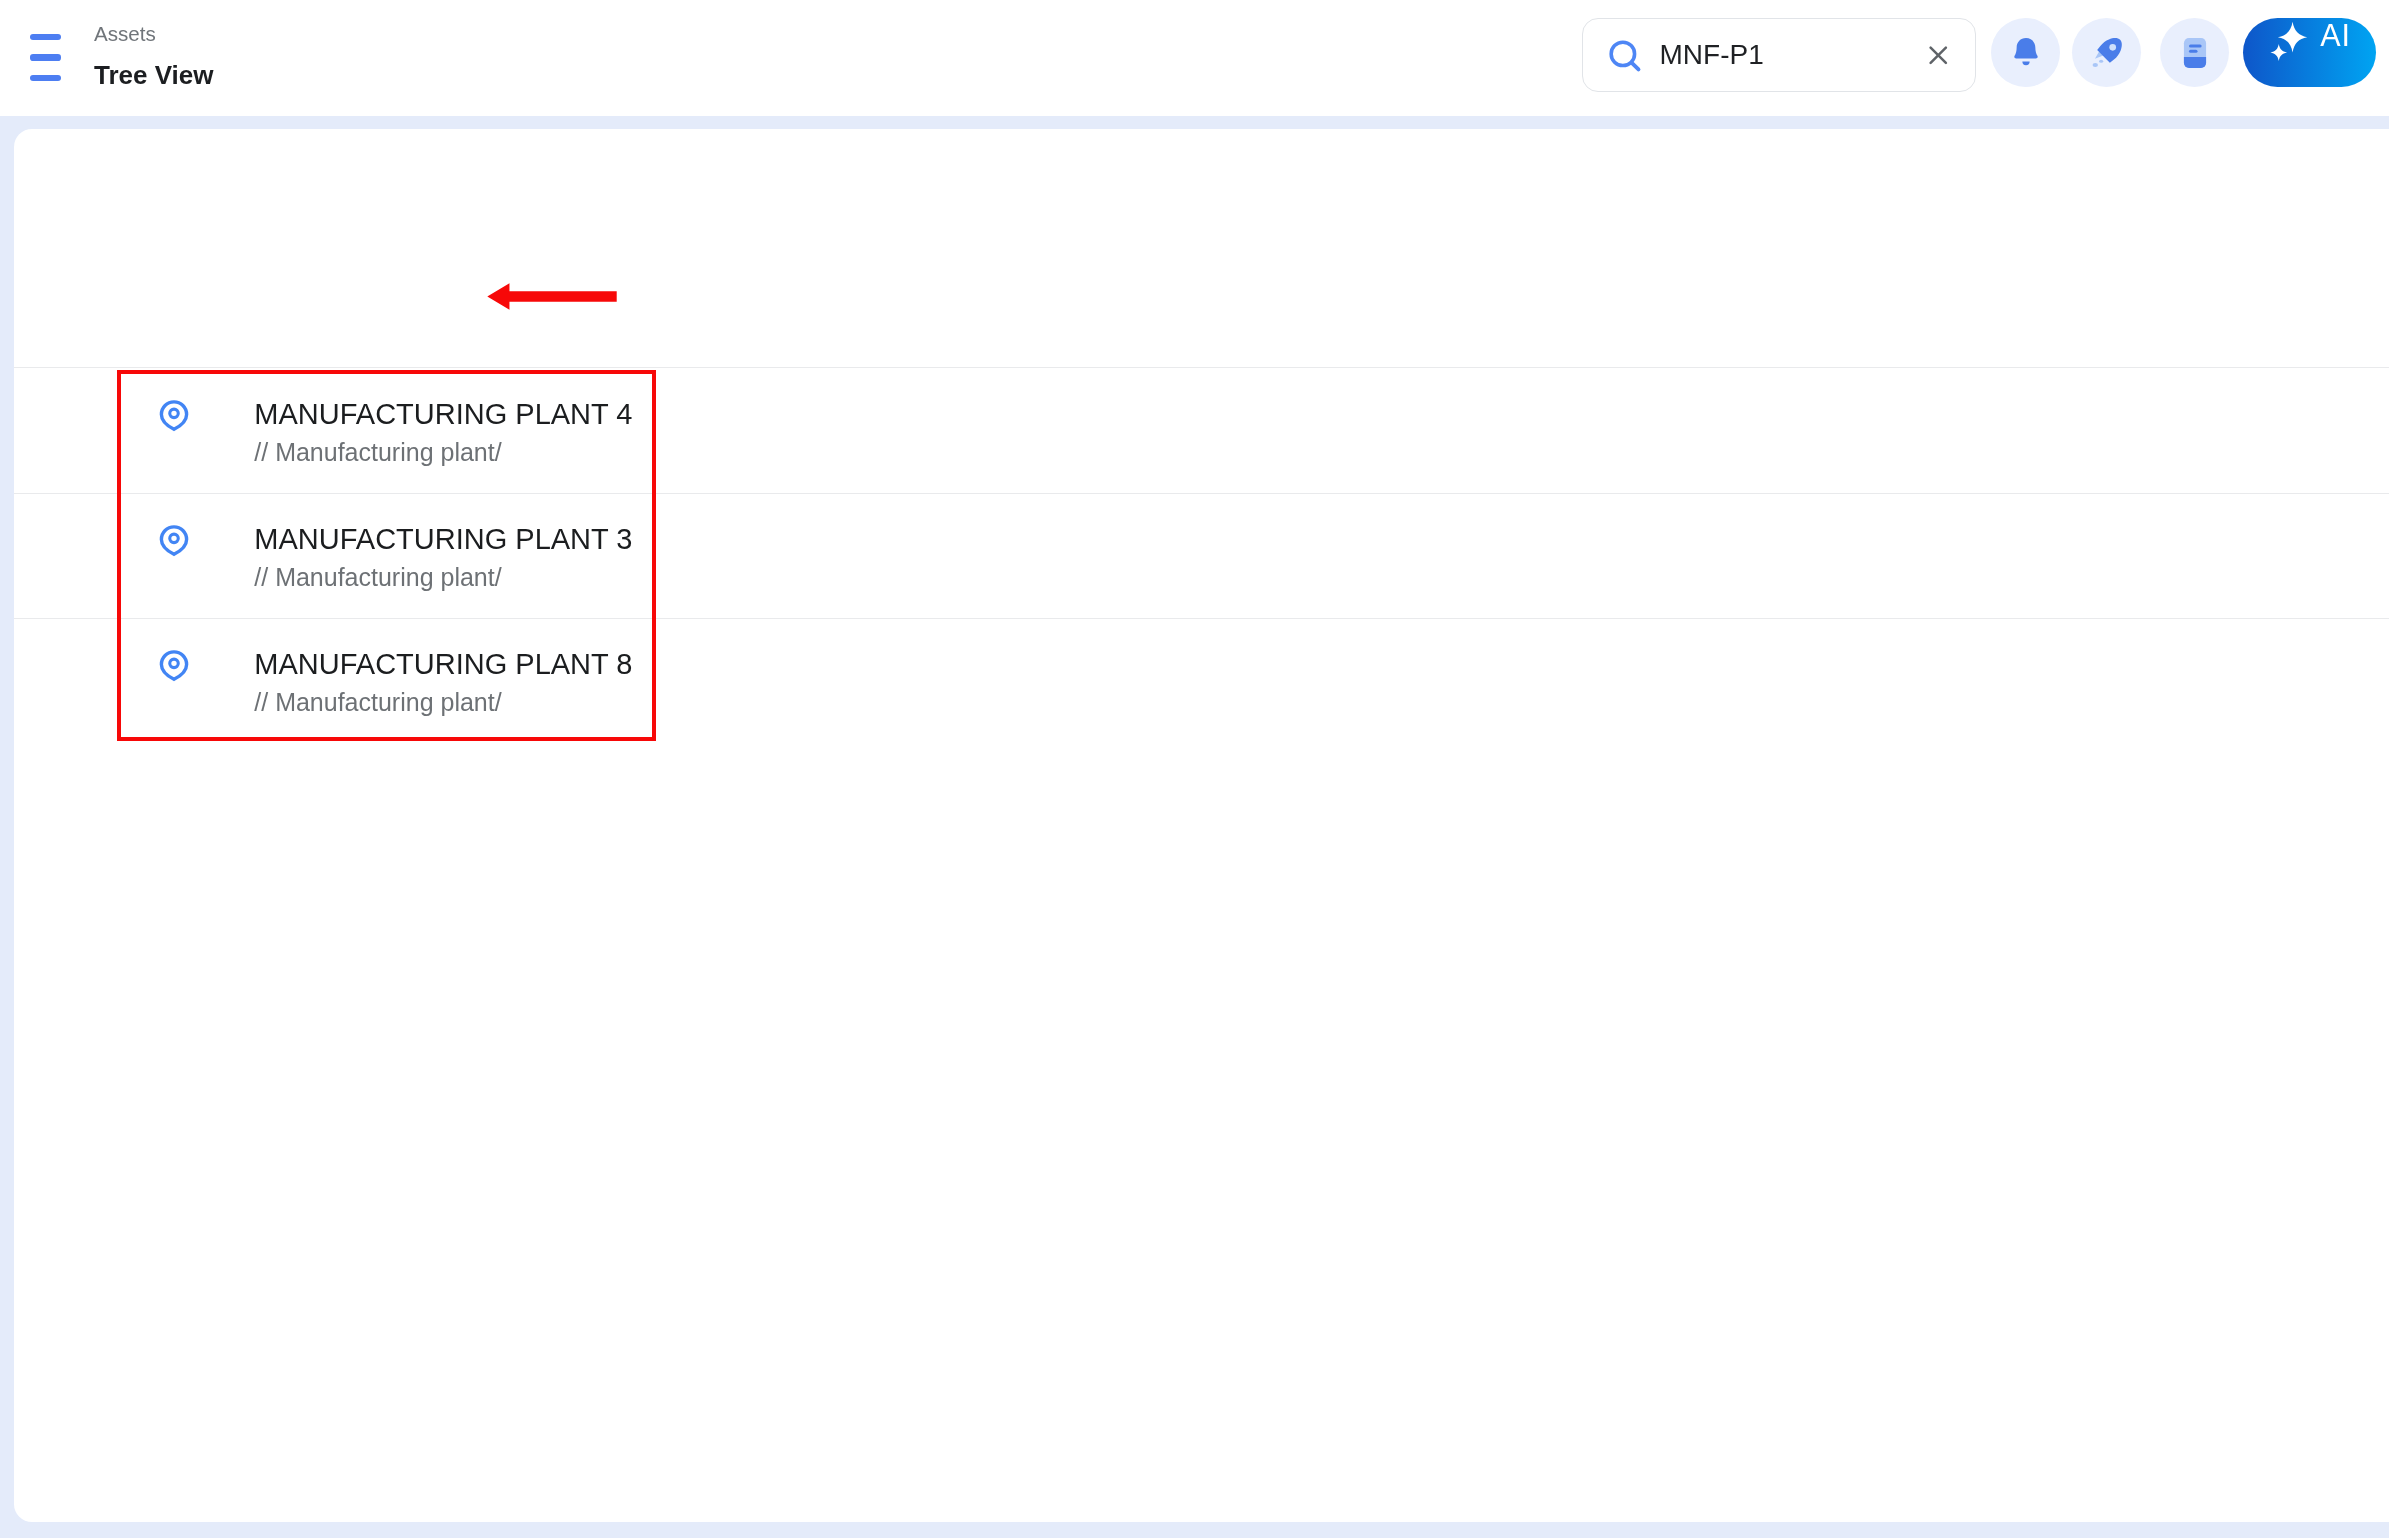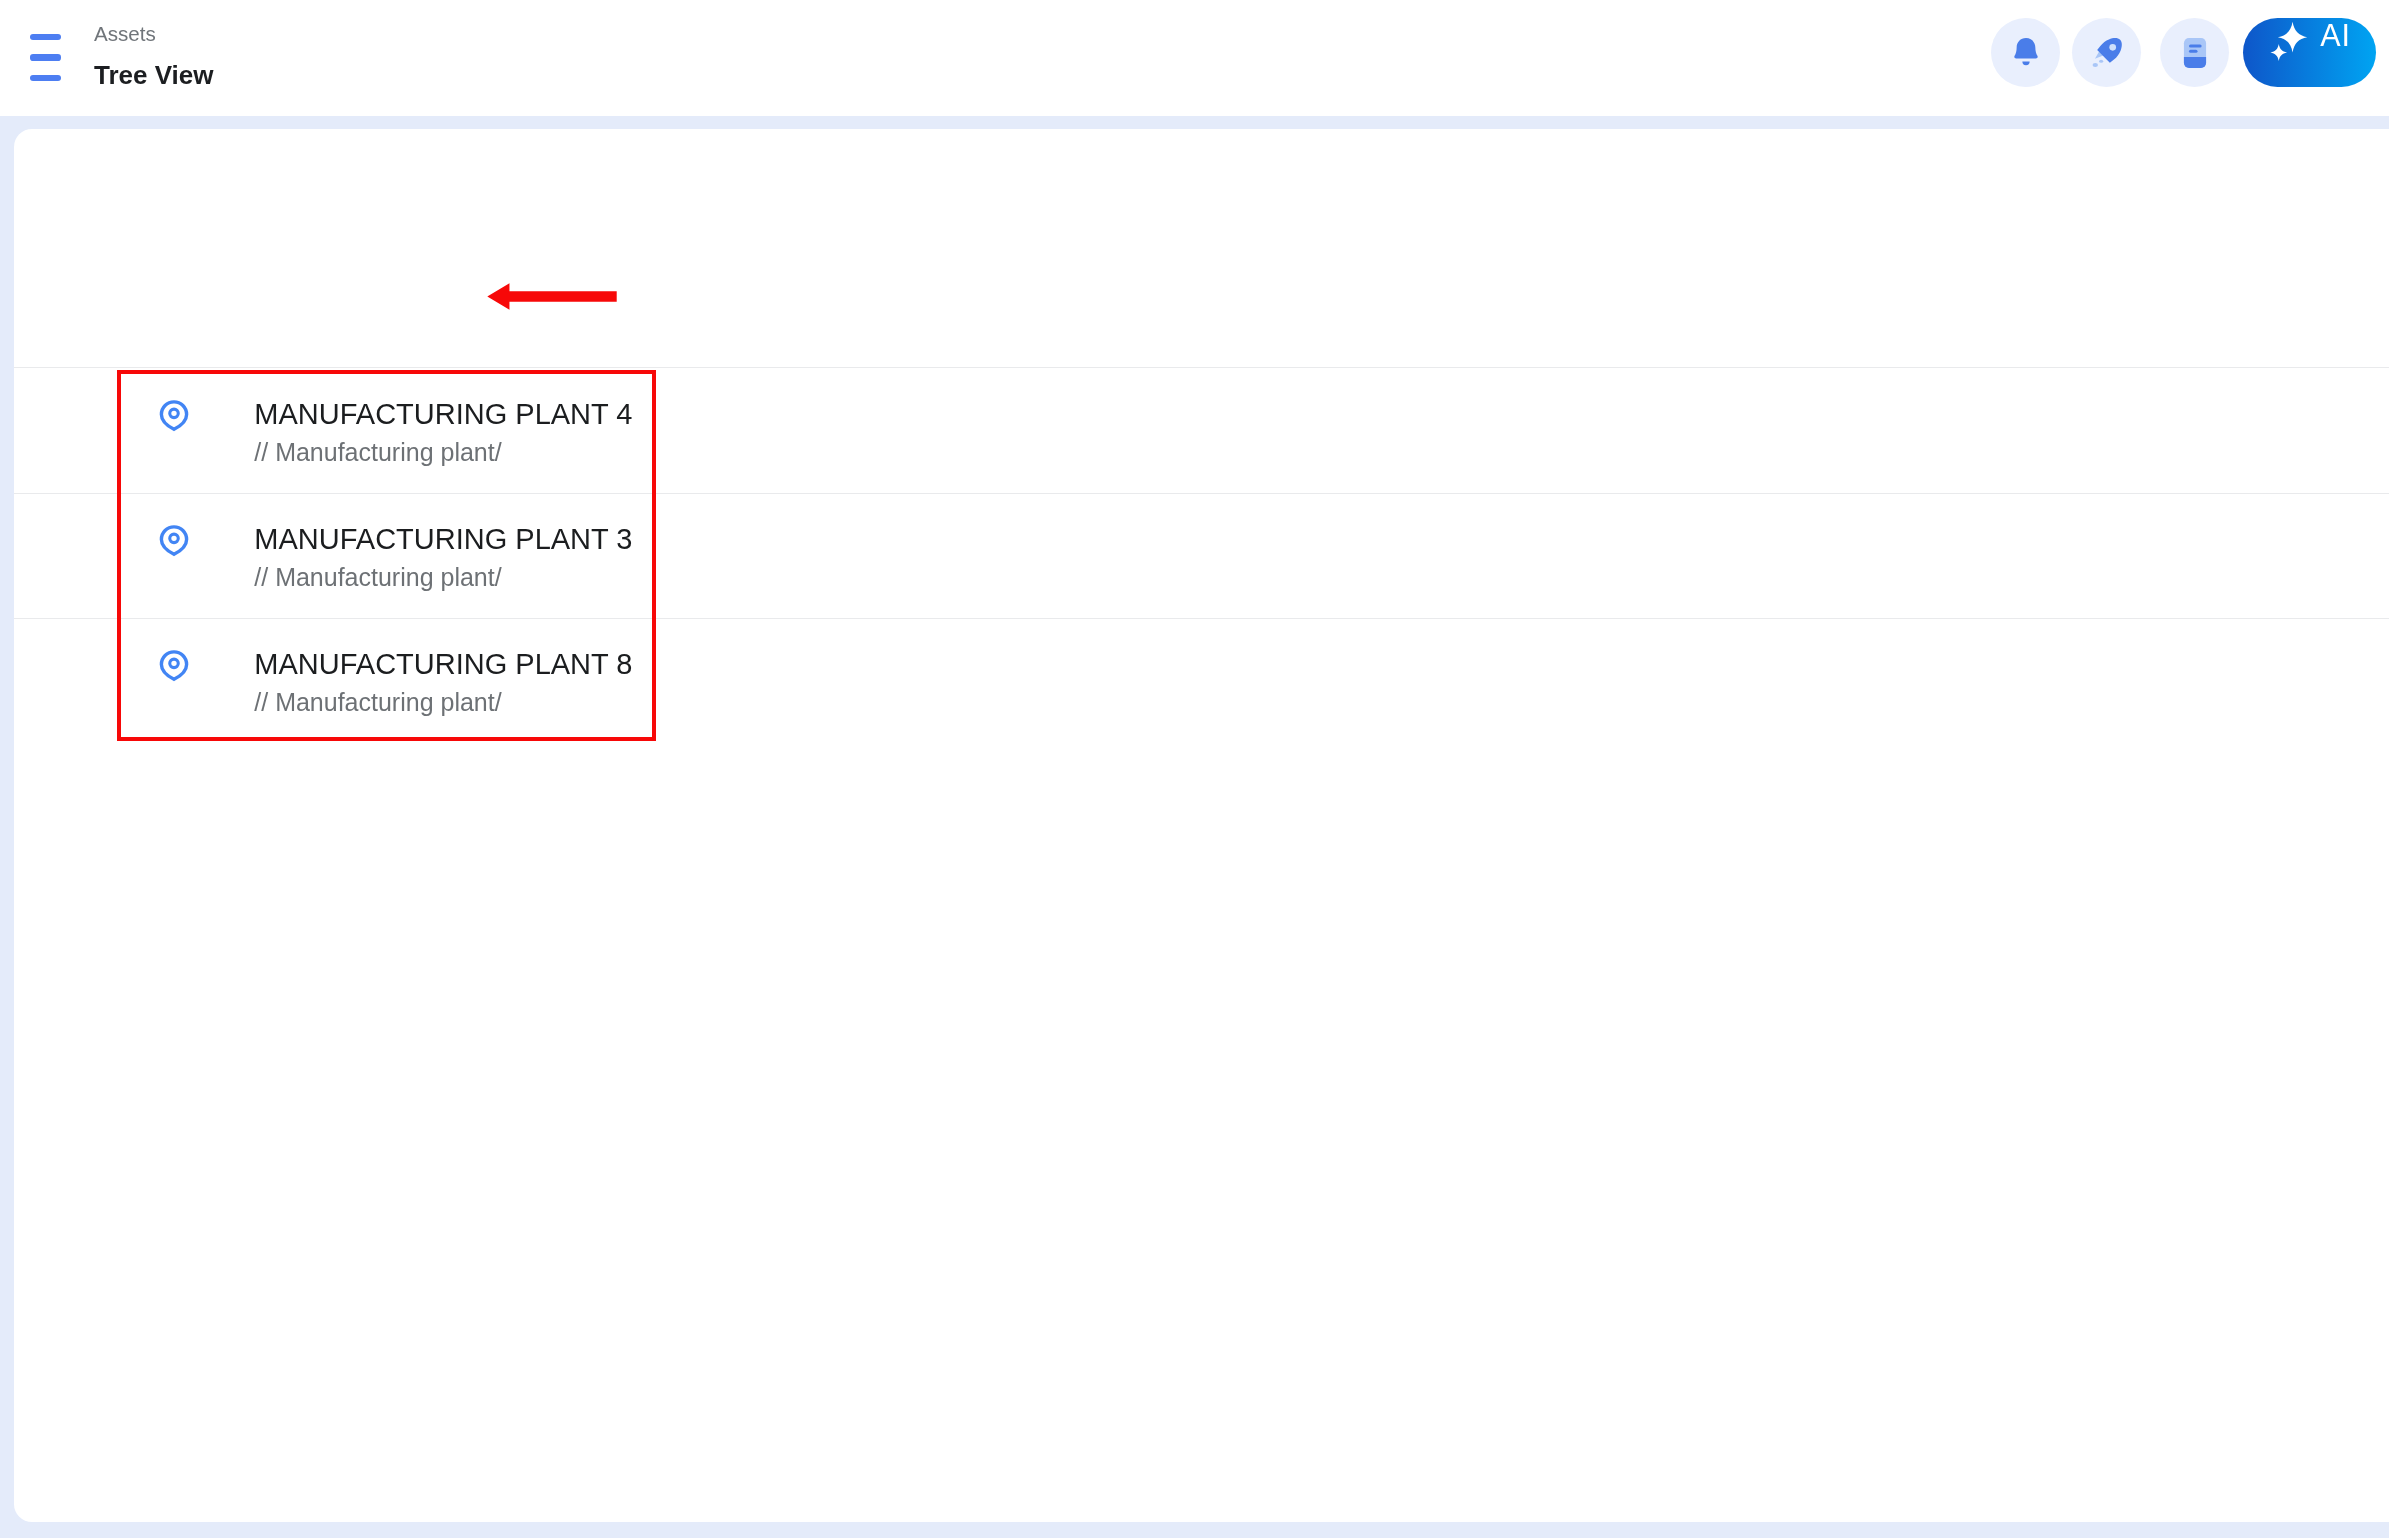--- a/index.html
+++ b/index.html
@@ -88,20 +88,31 @@
     <div class="bar"></div>
     <div class="bar"></div>
     <div class="bar"></div>
   </div>
 
   <div class="head-titles">
     <div class="nav-label">Assets</div>
     <div class="page-title">Tree View</div>
   </div>
 
+  <div class="searchbox">
+    <svg class="mag" viewBox="0 0 24 24">
+      <circle cx="11" cy="11" r="7.2" fill="none" stroke="#4e86f5" stroke-width="2.2"></circle>
+      <line x1="16.8" y1="16.8" x2="20.6" y2="20.6" stroke="#4e86f5" stroke-width="2.4" stroke-linecap="round"></line>
+    </svg>
+    <input type="text" value="MNF-P1" style="">
+    <svg class="clear" viewBox="0 0 24 24">
+      <line x1="6" y1="6" x2="18" y2="18" stroke="#5f6368" stroke-width="2" stroke-linecap="round"></line>
+      <line x1="18" y1="6" x2="6" y2="18" stroke="#5f6368" stroke-width="2" stroke-linecap="round"></line>
+    </svg>
+  </div>
 
   <div class="circle-btn btn-bell">
     <svg viewBox="0 0 24 24">
       <path fill="#4a7de9" d="M12 2.6c-3.5 0-5.9 2.6-5.9 6 0 2.3-.5 4-1.3 5.2-.5.8.1 1.7 1 1.7h12.4c.9 0 1.5-.9 1-1.7-.8-1.2-1.3-2.9-1.3-5.2 0-3.4-2.4-6-5.9-6z"></path>
       <path fill="#4a7de9" d="M9.7 17.4h4.6a2.3 2.3 0 0 1-4.6 0z"></path>
     </svg>
   </div>
 
   <div class="circle-btn btn-rocket">
     <svg viewBox="0 0 24 24">

